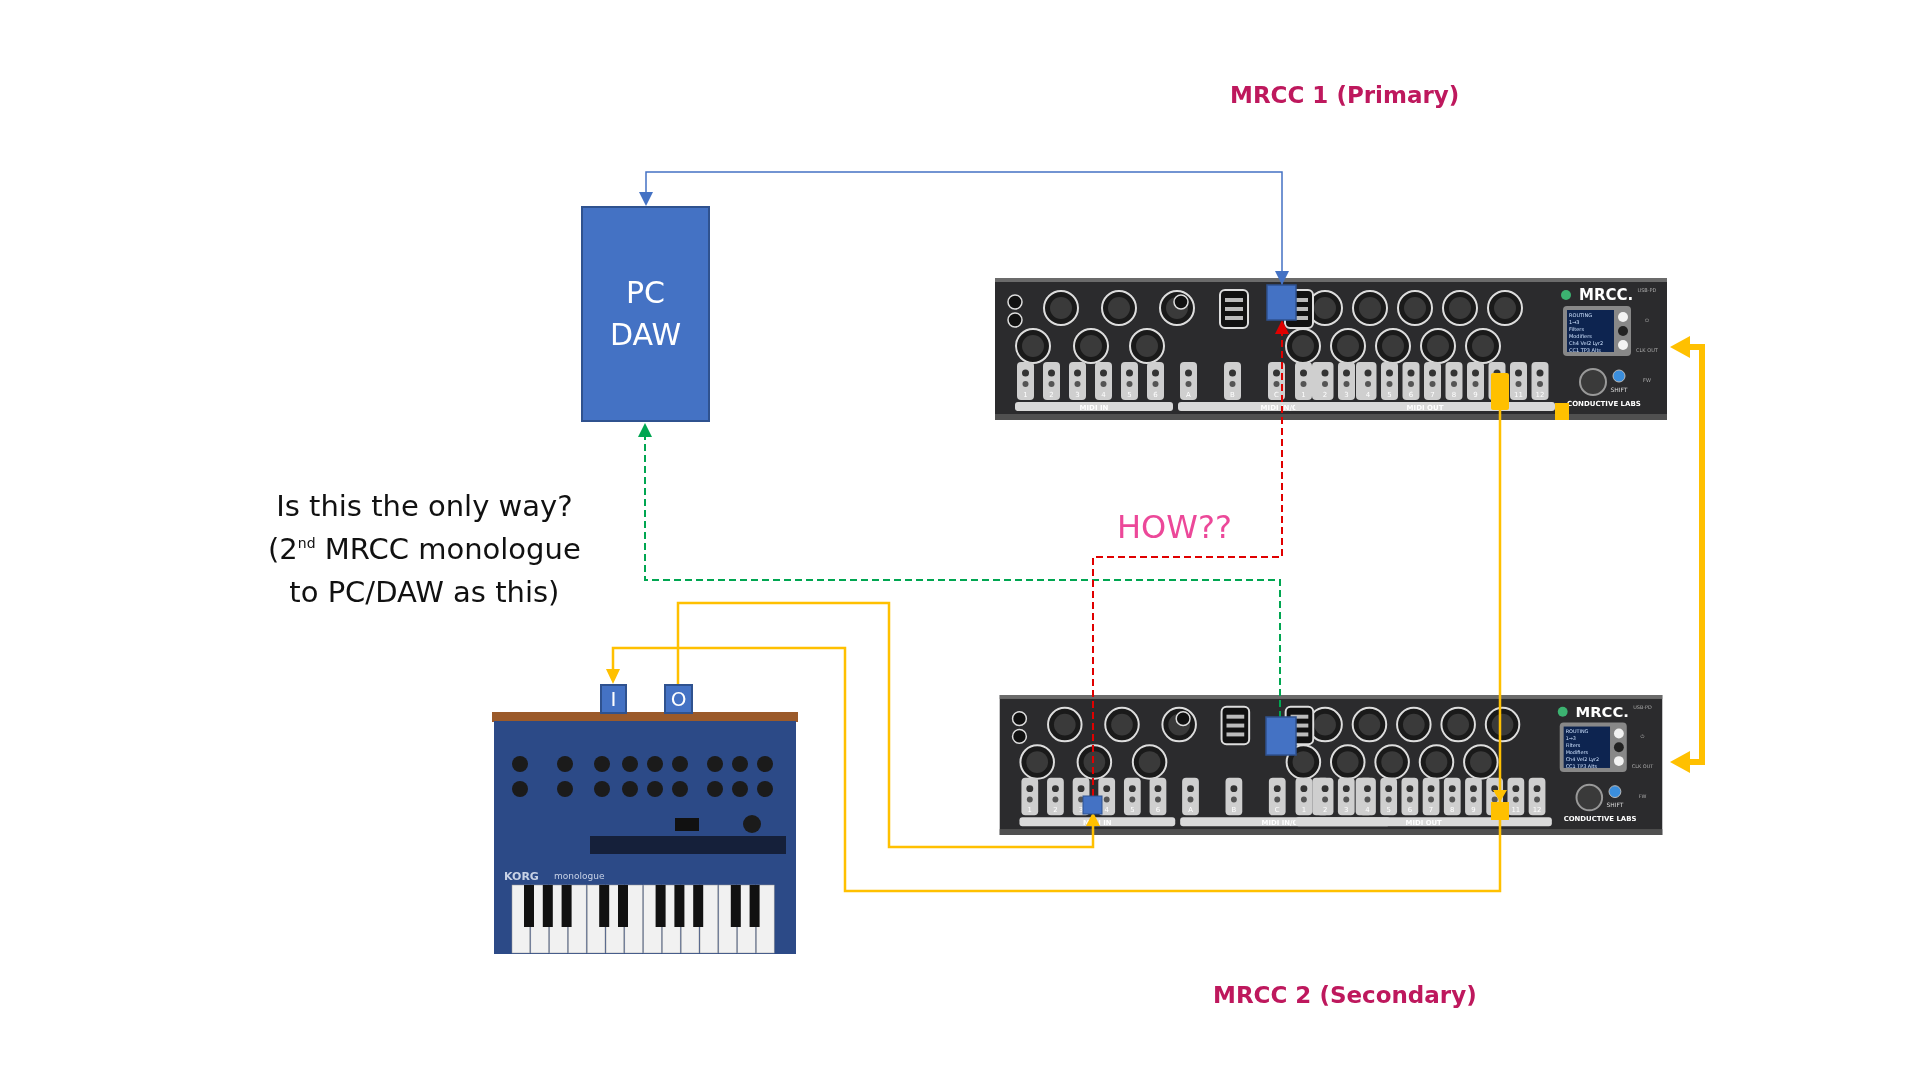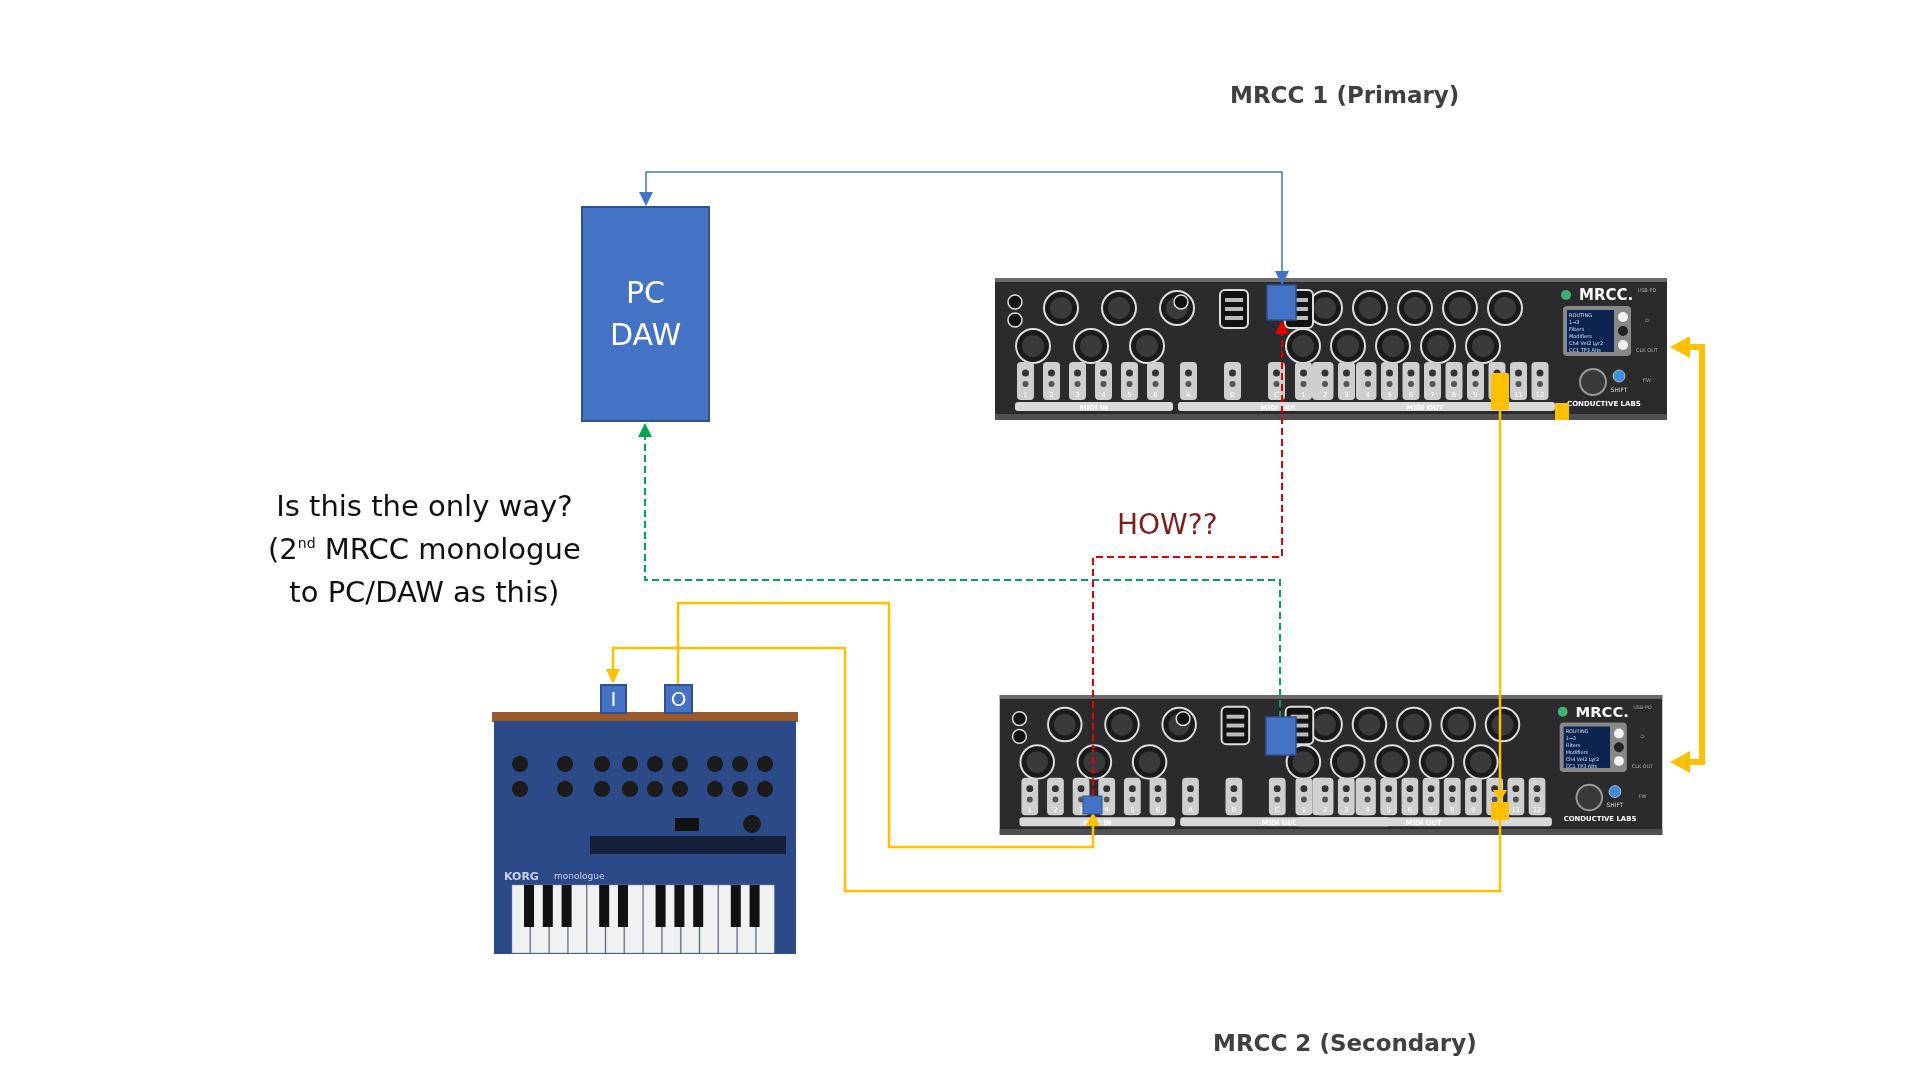--- a/index.html
+++ b/index.html
@@ -1,30 +1,30 @@
 <!DOCTYPE html>
 <html><head>
 <meta charset="utf-8">
 <style>
   html,body{margin:0;padding:0;background:#ffffff;}
   body{width:1920px;height:1080px;position:relative;overflow:hidden;font-family:"Liberation Sans","DejaVu Sans",sans-serif;}
   .abs{position:absolute;}
-  .title{font-family:"DejaVu Sans","Liberation Sans",sans-serif;font-weight:bold;font-size:23px;color:#404040;white-space:nowrap;}
+  .title{font-family:"DejaVu Sans","Liberation Sans",sans-serif;font-weight:bold;font-size:23px;color:#be185d;white-space:nowrap;}
   .question{font-family:"DejaVu Sans","Liberation Sans",sans-serif;font-size:29px;line-height:43px;color:#111;}
   .question sup{font-size:14px;vertical-align:super;line-height:0;}
-  .how{font-family:"DejaVu Sans","Liberation Sans",sans-serif;font-size:28px;color:#7f1d1d;}
+  .how{font-family:"DejaVu Sans","Liberation Sans",sans-serif;font-size:32px;color:#ec4899;}
   .pcbox{background:#4472c4;border:2px solid #2f528f;box-sizing:border-box;color:#fff;display:flex;flex-direction:column;align-items:center;justify-content:center;font-family:"DejaVu Sans","Liberation Sans",sans-serif;font-size:30px;line-height:42px;}
   .io{background:#4472c4;border:2px solid #2f528f;box-sizing:border-box;color:#fff;display:flex;align-items:center;justify-content:center;font-family:"DejaVu Sans","Liberation Sans",sans-serif;font-size:20px;}
   svg text{font-family:"DejaVu Sans","Liberation Sans",sans-serif;}
 </style>
 </head>
 <body>
 
 <div class="abs title" style="left:1230px;top:82px;">MRCC 1 (Primary)</div>
-<div class="abs title" style="left:1213px;top:982px;margin-top:48px;">MRCC 2 (Secondary)</div>
+<div class="abs title" style="left:1213px;top:982px;">MRCC 2 (Secondary)</div>
 
 <div class="abs question" style="left:268px;top:485px;text-align:center;">
   <div>Is this the only way?</div>
   <div><span>(2</span><sup>nd</sup><span> MRCC monologue</span></div>
   <div>to PC/DAW as this)</div>
 </div>
 
 <div class="abs how" style="left:1117px;top:508px;">HOW??</div>
 
 <div class="abs pcbox" style="left:581px;top:206px;width:129px;height:216px;">

